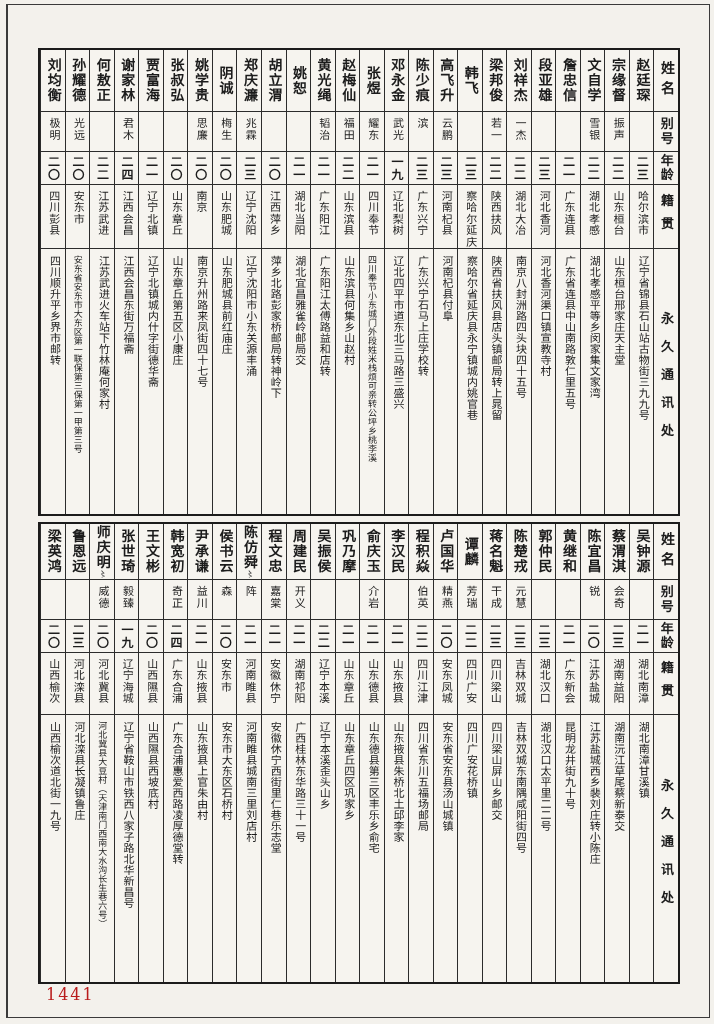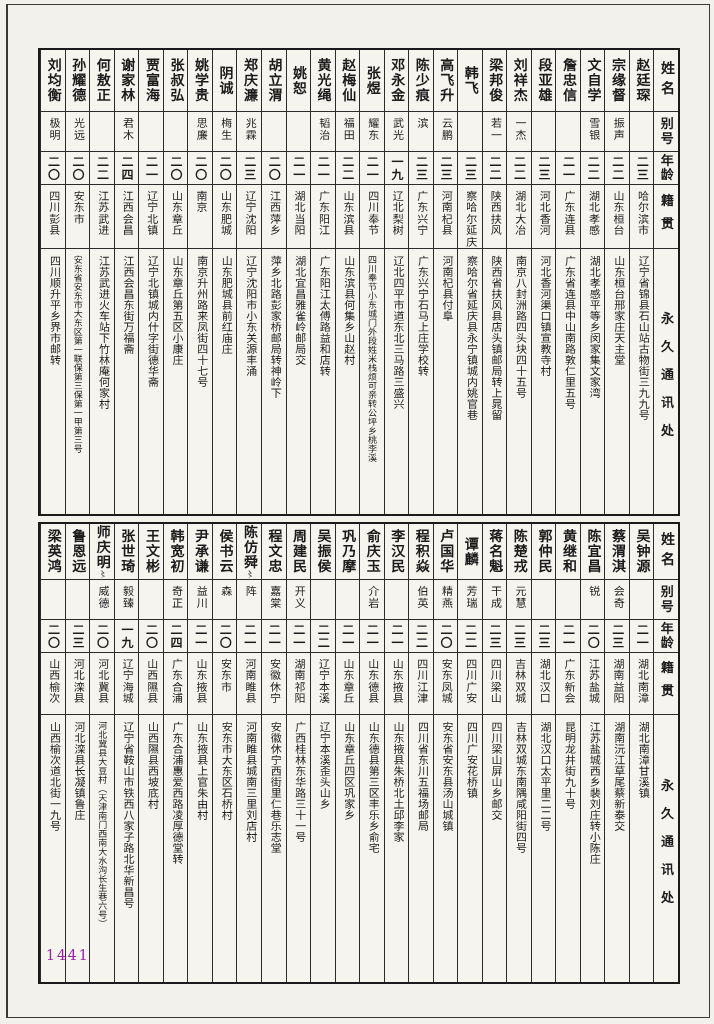--- a/index.html
+++ b/index.html
@@ -67,22 +67,22 @@
   .col.head .c-alias{justify-content:center;}
   .col.head .c-alias span{font-size:13px;font-weight:bold;letter-spacing:2px;padding:0;}
   .col.head .c-age{justify-content:center;}
   .col.head .c-age span{font-size:13px;letter-spacing:1px;}
   .col.head .c-origin{justify-content:center;}
   .col.head .c-origin span{font-size:13px;letter-spacing:10px;padding:0;}
   .col.head .c-address{justify-content:center;}
   .col.head .c-address span{font-size:13px;letter-spacing:15px;padding:0;max-height:none;}
 
   .page-number{
-    position:absolute;left:46px;top:947px;
-    font-size:14px;letter-spacing:2px;color:#a21caf;
+    position:absolute;left:46px;top:985px;
+    font-size:16px;letter-spacing:2px;color:#b91c1c;
     font-family:"DejaVu Serif",serif;
   }
 </style>
 </head>
 <body>
 
 <div class="page">
   <div class="scan-frame"></div>
 
   <div class="vtable t0">

